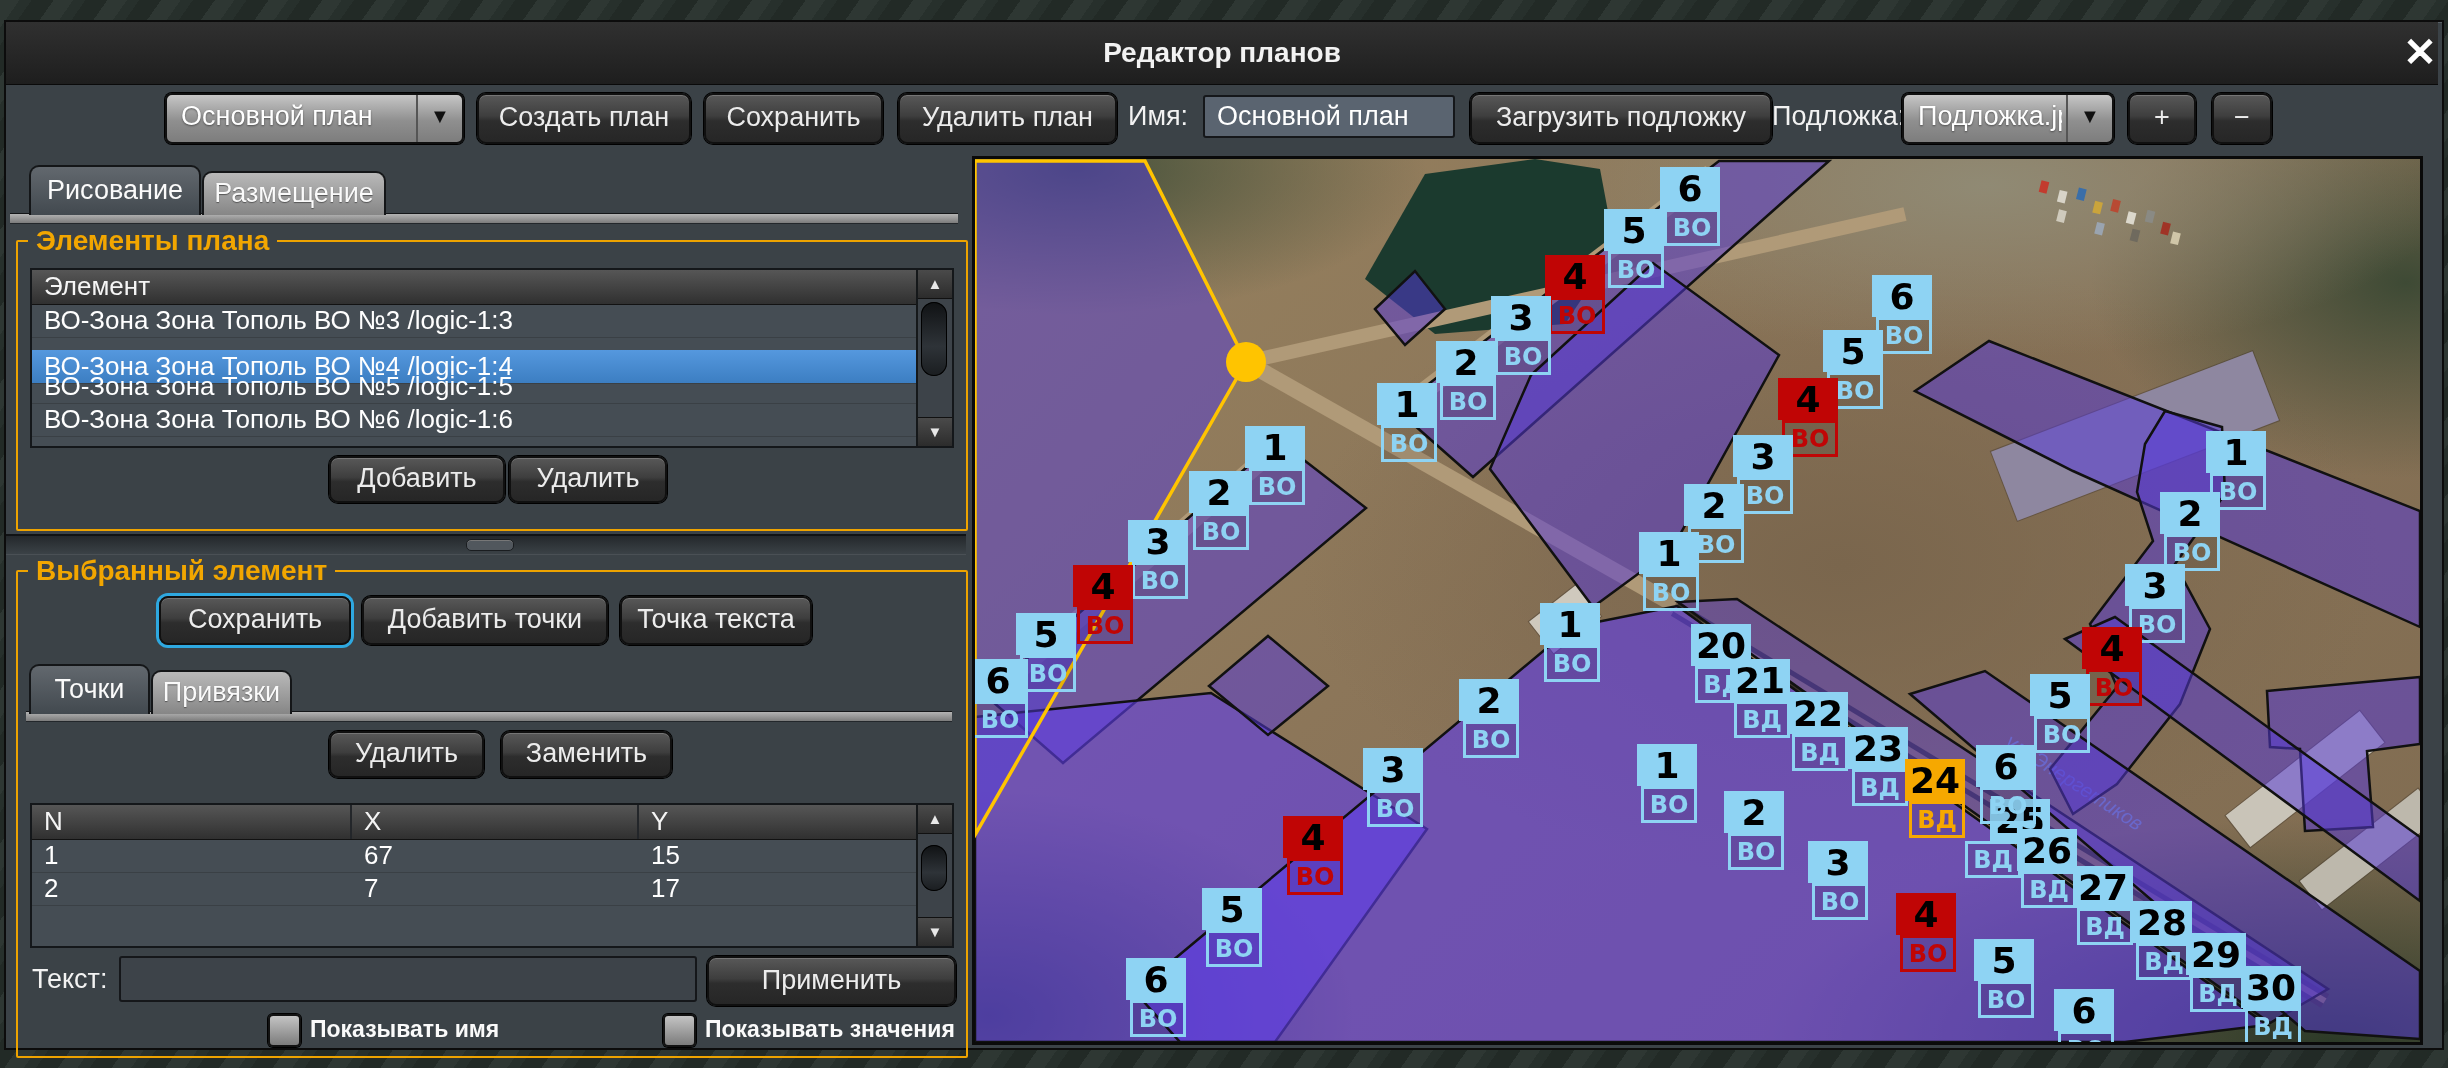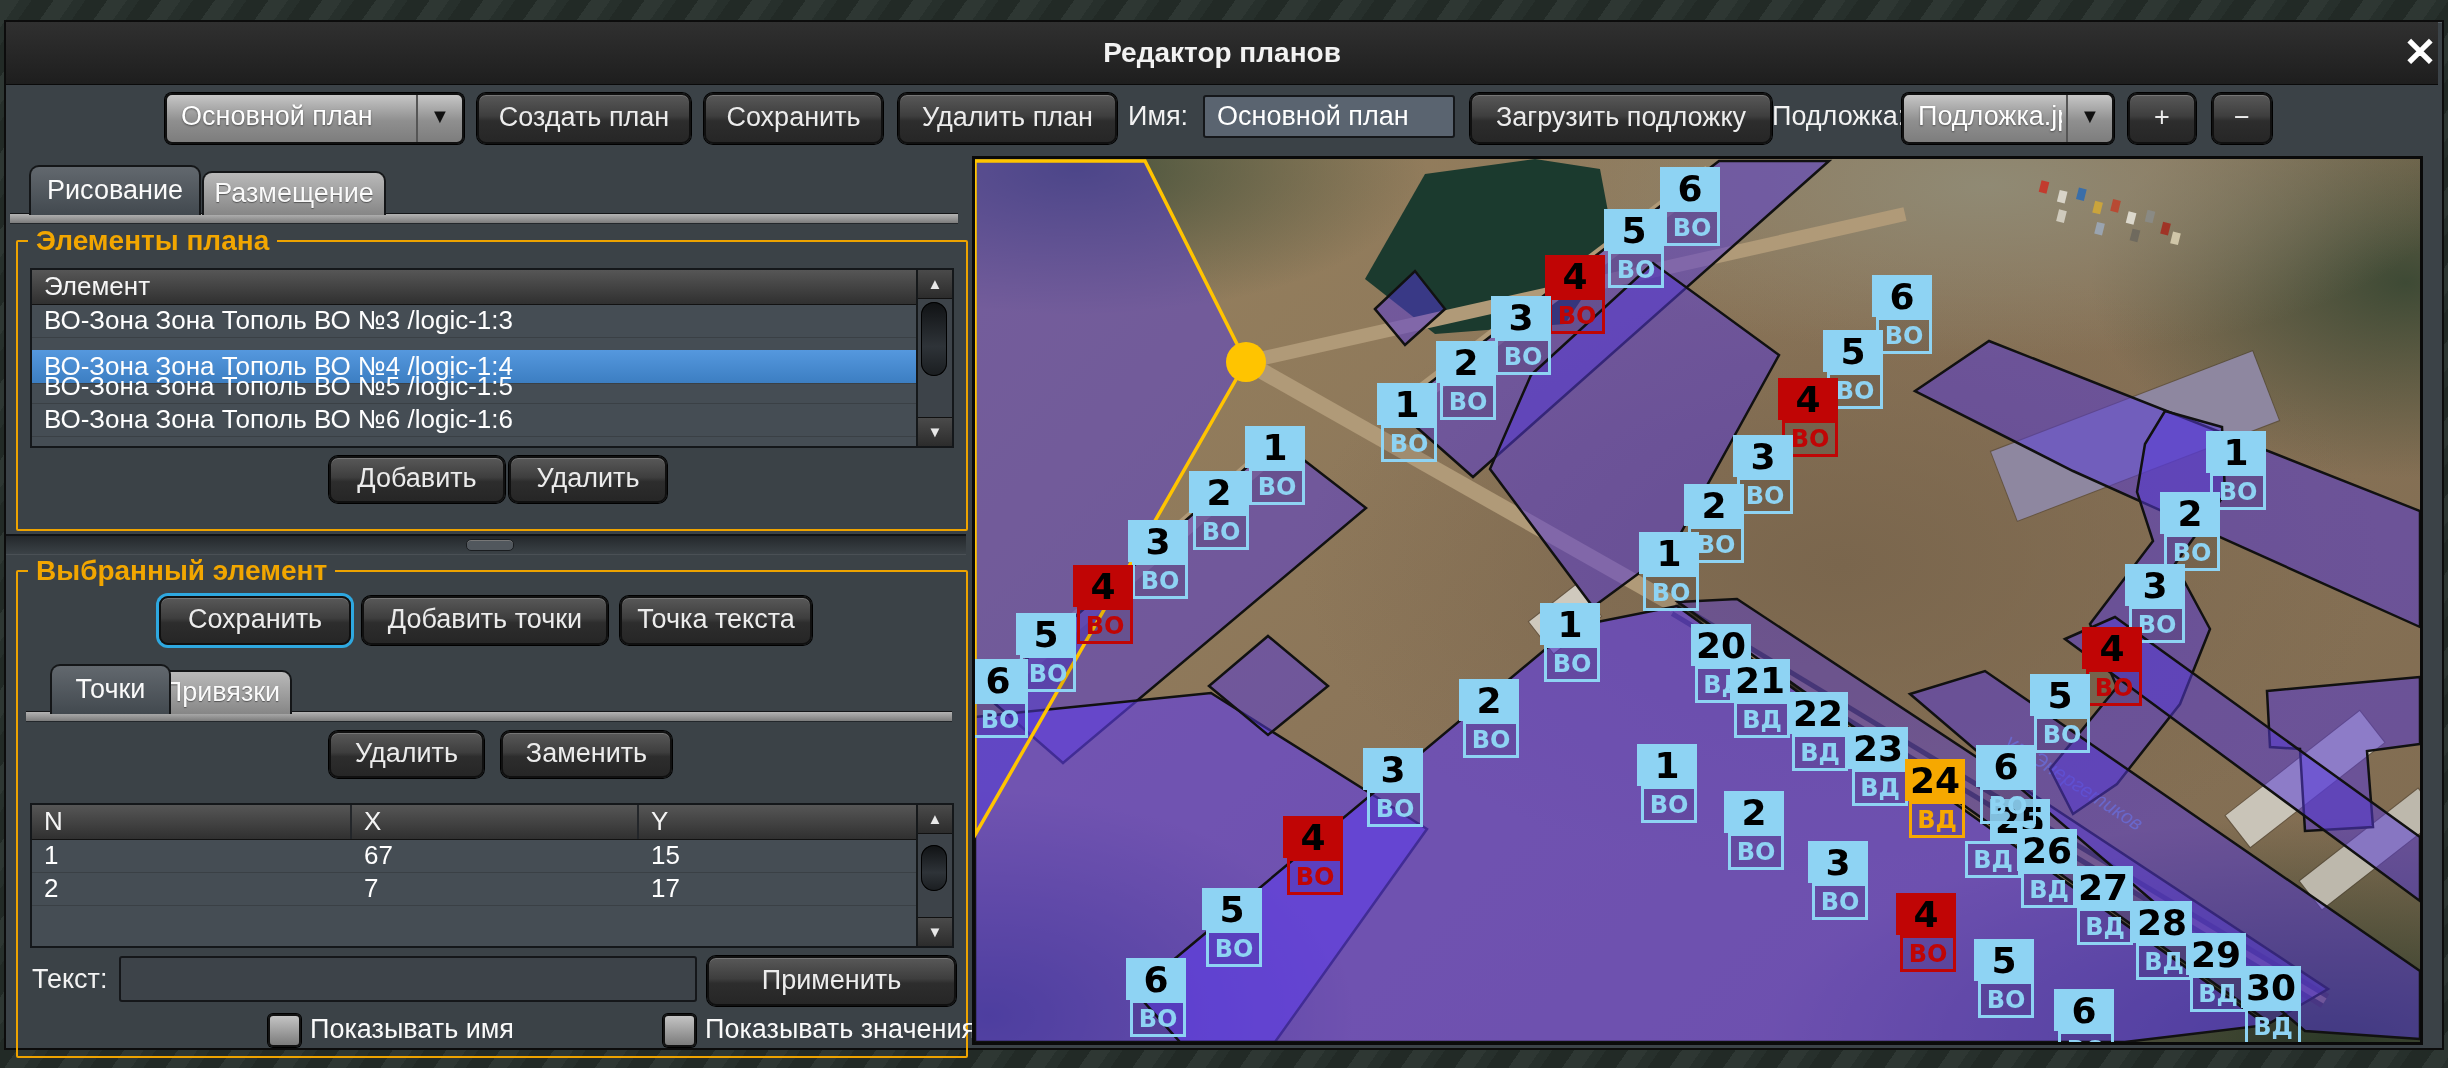--- a/index.html
+++ b/index.html
@@ -58,21 +58,21 @@
   .sarr{position:absolute;left:0;width:100%;height:28px;text-align:center;line-height:28px;color:#e8e8e8;font-size:15px;
     background:linear-gradient(#4a4a4a,#2c2c2c);}
   .sarr.up{top:0;border-bottom:1px solid #111;}
   .sarr.down{bottom:0;border-top:1px solid #111;}
   .sthumb{position:absolute;left:3px;width:26px;border-radius:13px;
     background:linear-gradient(#101214,#2e3338 60%,#1a1d20);box-shadow:inset 0 0 0 1px #000;}
   .splitter{position:absolute;background:linear-gradient(#24282c,#3b4247);border-top:2px solid #101214;border-bottom:1px solid #4a5055;}
   .sgrip{position:absolute;width:46px;height:10px;border-radius:5px;background:#51575d;border:1px solid #1a1d20;box-shadow:inset 0 1px 0 #777;}
   .check{position:absolute;width:29px;height:29px;border-radius:5px;border:2px solid #121212;
     background:linear-gradient(#c4c4c4,#7c7c7c);box-shadow:0 0 0 1px #000;}
-  .clabel{position:absolute;height:34px;line-height:34px;color:#fafafa;font-size:27px;font-weight:normal;}
+  .clabel{position:absolute;height:34px;line-height:34px;color:#fafafa;font-size:23px;font-weight:bold;}
   
   .map{position:absolute;left:972px;top:156px;width:1451px;height:889px;border:3px solid #0a0a0a;box-sizing:border-box;overflow:hidden;}
   .mapbg{position:absolute;left:0;top:0;width:1445px;height:883px;
     background:
       radial-gradient(500px 210px at 7% 1%, #47523b 0%, rgba(71,82,59,0) 70%),
       radial-gradient(620px 230px at 70% 3%, #908a74 0%, rgba(144,138,116,0) 75%),
       radial-gradient(420px 260px at 99% 14%, #3e4a35 0%, rgba(62,74,53,0) 75%),
       radial-gradient(820px 320px at 94% 100%, #2c3a28 0%, rgba(44,58,40,0) 70%),
       radial-gradient(520px 320px at 1% 97%, #31402c 0%, rgba(49,64,44,0) 70%),
       radial-gradient(720px 420px at 60% 46%, #7a664d 0%, rgba(122,102,77,0) 75%),
@@ -156,21 +156,21 @@
     <div class="sgrip" style="left:460px;top:3px;"></div>
   </div>
 
   <div class="group" style="left:16px;top:570px;width:948px;height:484px;">
     <div class="gtitle">Выбранный элемент</div>
   </div>
   <div class="btn focus" style="left:159px;top:596px;width:188px;height:45px;line-height:43px;">Сохранить</div>
   <div class="btn" style="left:362px;top:596px;width:242px;height:45px;line-height:43px;">Добавить точки</div>
   <div class="btn" style="left:620px;top:596px;width:188px;height:45px;line-height:43px;">Точка текста</div>
 
-  <div class="tab active" style="left:29px;top:664px;width:117px;margin-left:21px;">Точки</div>
+  <div class="tab active" style="left:29px;top:664px;width:117px;">Точки</div>
   <div class="tab inactive" style="left:151px;top:670px;width:137px;">Привязки</div>
   <div class="tabbar" style="left:26px;top:711px;width:926px;"></div>
 
   <div class="btn" style="left:329px;top:731px;width:151px;height:43px;line-height:41px;">Удалить</div>
   <div class="btn" style="left:501px;top:731px;width:167px;height:43px;line-height:41px;">Заменить</div>
 
   <div class="listbox" style="left:30px;top:803px;width:920px;height:141px;">
     <div class="lheader">
       <span class="hcell" style="width:320px;">N</span><span class="hcell" style="width:287px;">X</span><span class="hcell" style="width:279px;border-right:none;">Y</span>
     </div>

